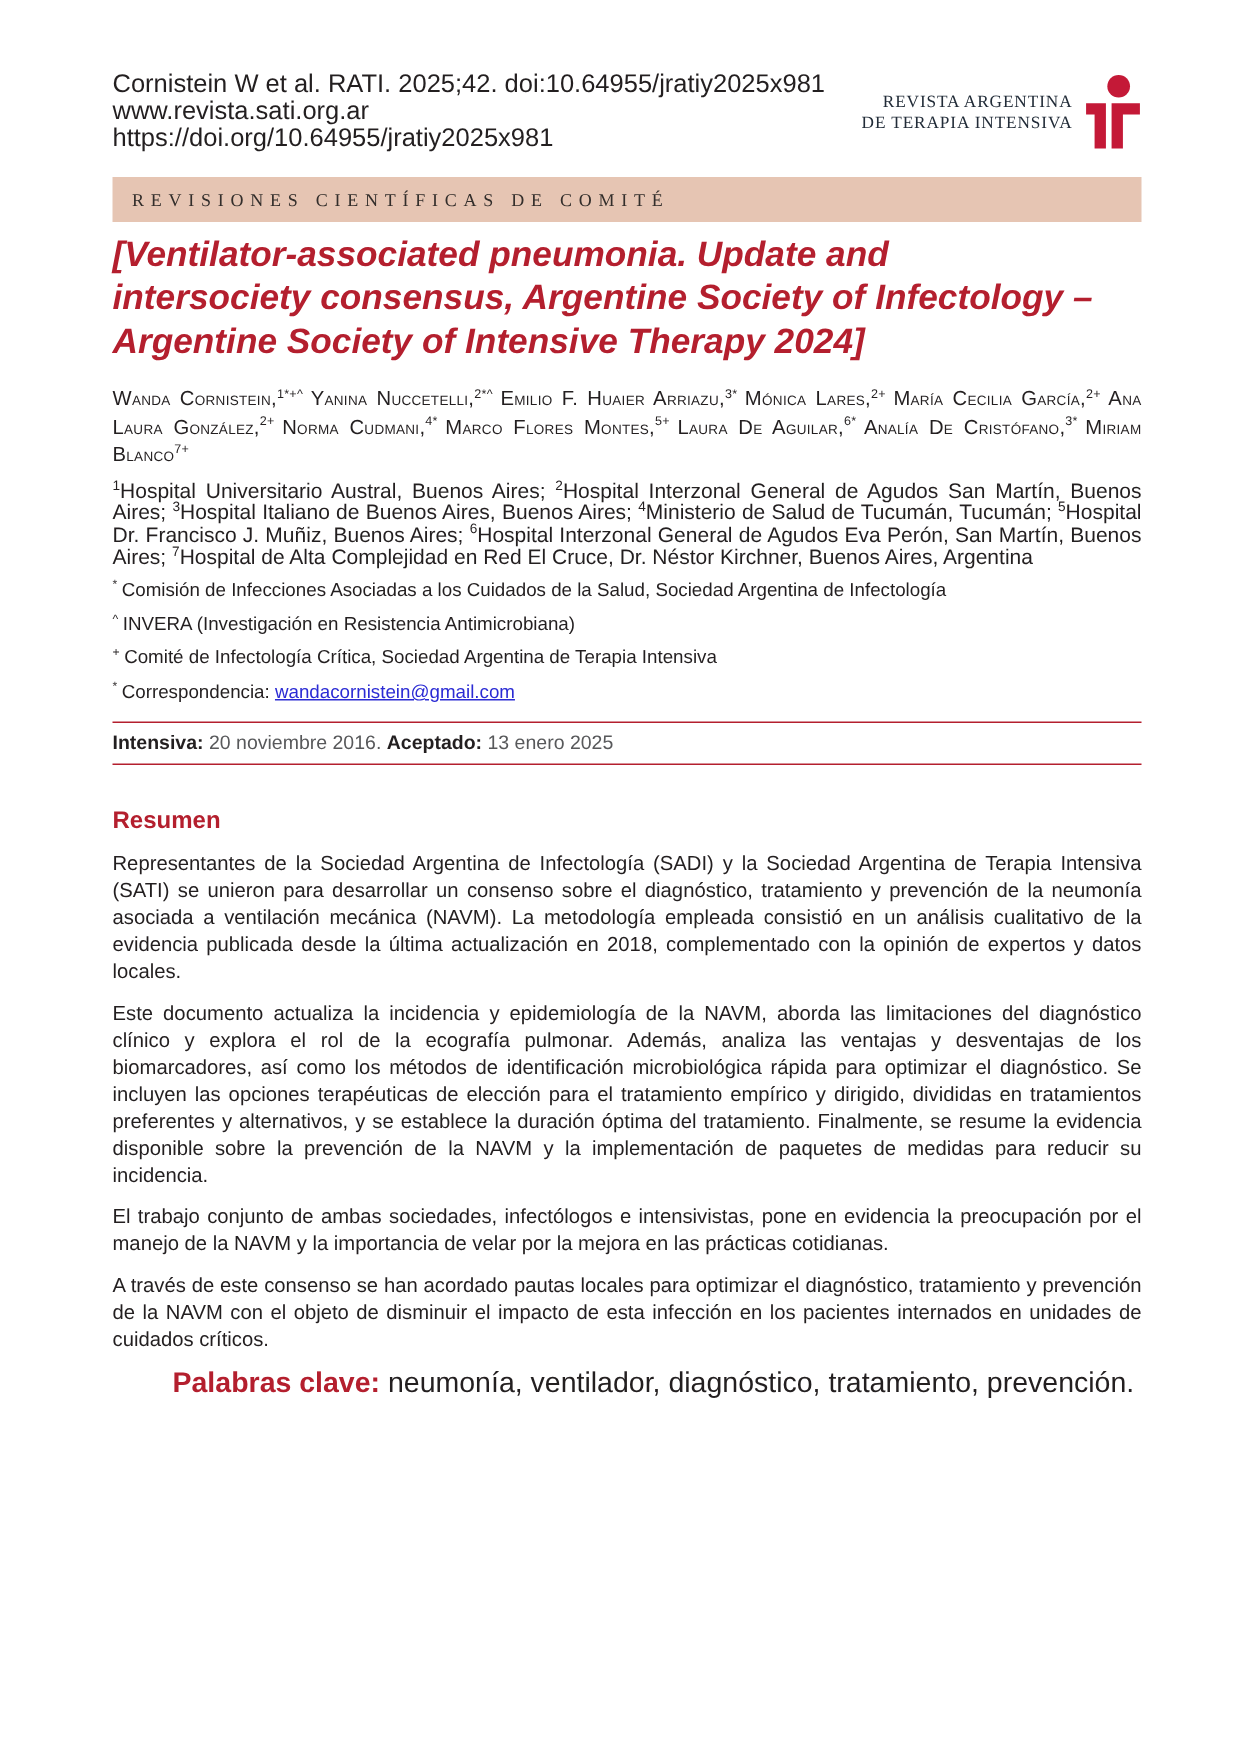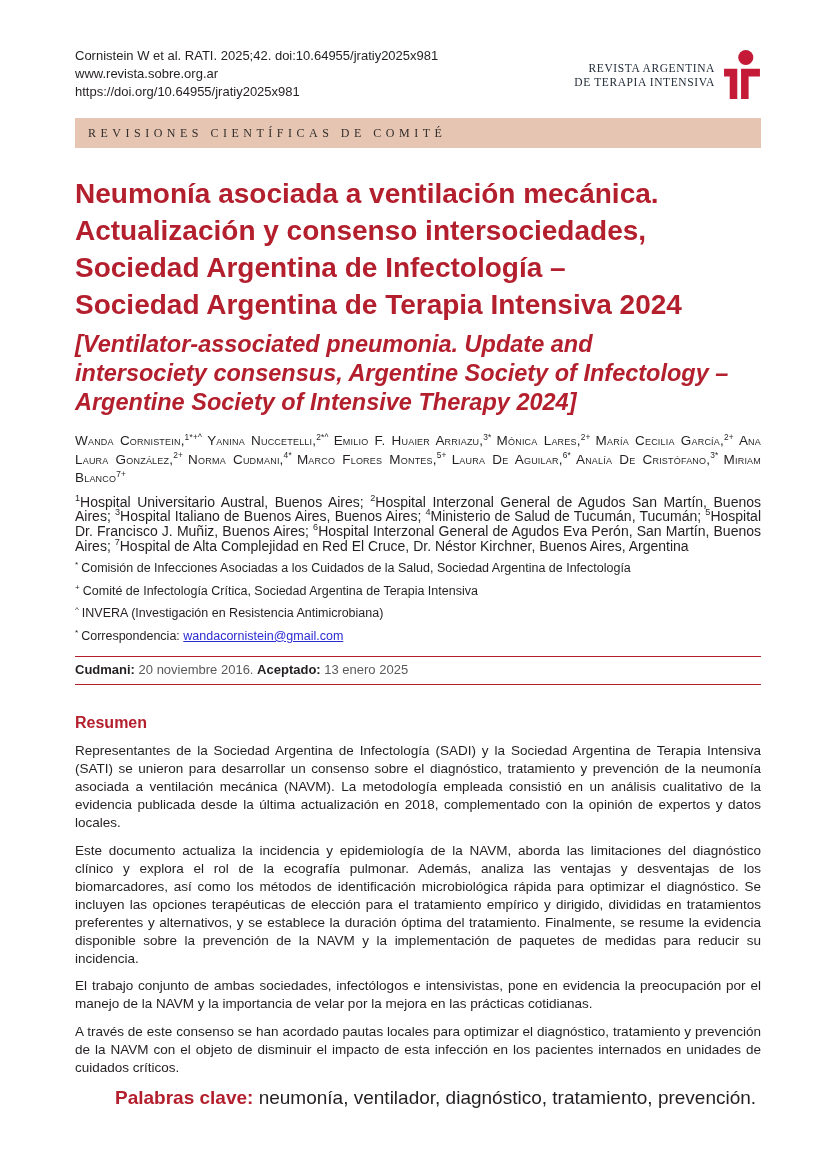--- a/index.html
+++ b/index.html
@@ -10,21 +10,21 @@
     height: 1162px;
     background: #ffffff;
     overflow: hidden;
     font-family: "Liberation Sans", sans-serif;
     color: #231f20;
     padding: 47px 71px 0 75px;
   }
 
   
   .header { display: flex; justify-content: space-between; align-items: flex-start; }
-  .cite-block { font-size: 13px; line-height: 18px; color: #231f20; }
+  .cite-block { font-size: 17px; line-height: 18px; color: #231f20; }
   .logo { display: flex; align-items: center; margin-top: 2px; }
   .logo-text {
     font-family: "Liberation Serif", serif;
     font-size: 11.5px; line-height: 14px; letter-spacing: 0.6px;
     color: #222c38; text-align: right; white-space: pre;
   }
   .logo-icon { margin-left: 8px; width: 38px; height: 51px; }
 
   
   .banner {
@@ -94,69 +94,65 @@
   .keywords .kw-label { color: #b41f2e; font-weight: bold; }
 </style>
 </head>
 <body>
 
 <div class="page">
 
   <div class="header">
     <div class="cite-block">
       <div>Cornistein W et al. RATI. 2025;42. doi:10.64955/jratiy2025x981</div>
-      <div>www.revista.sobre.org.ar</div>
+      <div>www.revista.sati.org.ar</div>
       <div>https://doi.org/10.64955/jratiy2025x981</div>
     </div>
     <div class="logo">
       <div class="logo-text">REVISTA ARGENTINA
 DE TERAPIA INTENSIVA</div>
       <svg class="logo-icon" viewBox="0 0 40 54" xmlns="http://www.w3.org/2000/svg">
         <circle cx="24" cy="9" r="8" fill="#c41937"></circle>
         <path d="M1,21 H15 V53 H7 V29 H1 Z" fill="#c41937"></path>
         <path d="M19,21 H39 V29 H27 V53 H19 Z" fill="#c41937"></path>
       </svg>
     </div>
   </div>
 
   <div class="banner">REVISIONES CIENTÍFICAS DE COMITÉ</div>
 
-  <h1 class="title-es">Neumonía asociada a ventilación mecánica.
-Actualización y consenso intersociedades,
-Sociedad Argentina de Infectología –
-Sociedad Argentina de Terapia Intensiva 2024</h1>
   <h2 class="title-en">[Ventilator-associated pneumonia. Update and
 intersociety consensus, Argentine Society of Infectology –
 Argentine Society of Intensive Therapy 2024]</h2>
 
   <div class="authors">
     <span>Wanda Cornistein,</span><sup>1*+^</sup><span>Yanina Nuccetelli,</span><sup>2*^</sup><span>Emilio F. Huaier Arriazu,</span><sup>3*</sup><span>Mónica Lares,</span><sup>2+</sup><span>María Cecilia García,</span><sup>2+</sup><span>Ana Laura González,</span><sup>2+</sup><span>Norma Cudmani,</span><sup>4*</sup><span>Marco Flores Montes,</span><sup>5+</sup><span>Laura De Aguilar,</span><sup>6*</sup><span>Analía De Cristófano,</span><sup>3*</sup><span>Miriam Blanco</span><sup>7+</sup>
   </div>
 
   <div class="affiliations">
     <sup>1</sup><span>Hospital Universitario Austral, Buenos Aires; </span><sup>2</sup><span>Hospital Interzonal General de Agudos San Martín, Buenos Aires; </span><sup>3</sup><span>Hospital Italiano de Buenos Aires, Buenos Aires; </span><sup>4</sup><span>Ministerio de Salud de Tucumán, Tucumán; </span><sup>5</sup><span>Hospital Dr. Francisco J. Muñiz, Buenos Aires; </span><sup>6</sup><span>Hospital Interzonal General de Agudos Eva Perón, San Martín, Buenos Aires; </span><sup>7</sup><span>Hospital de Alta Complejidad en Red El Cruce, Dr. Néstor Kirchner, Buenos Aires, Argentina</span>
   </div>
 
   <div class="footnotes">
     <div class="footnote">
       <sup>*</sup><span>Comisión de Infecciones Asociadas a los Cuidados de la Salud, Sociedad Argentina de Infectología</span>
     </div>
     <div class="footnote">
-      <sup>+</sup><span>Comité de Infectología Crítica, Sociedad Argentina de Terapia Intensiva</span>
+      <sup>^</sup><span>INVERA (Investigación en Resistencia Antimicrobiana)</span>
     </div>
     <div class="footnote">
-      <sup>^</sup><span>INVERA (Investigación en Resistencia Antimicrobiana)</span>
+      <sup>+</sup><span>Comité de Infectología Crítica, Sociedad Argentina de Terapia Intensiva</span>
     </div>
     <div class="footnote">
       <sup>*</sup><span>Correspondencia: </span><a>wandacornistein@gmail.com</a>
     </div>
   </div>
 
   <div class="received">
-    <span class="lbl">Cudmani:</span><span class="val"> 20 noviembre 2016. </span><span class="lbl">Aceptado:</span><span class="val"> 13 enero 2025</span>
+    <span class="lbl">Intensiva:</span><span class="val"> 20 noviembre 2016. </span><span class="lbl">Aceptado:</span><span class="val"> 13 enero 2025</span>
   </div>
 
   <div class="abstract-heading">Resumen</div>
 
   <p class="para">Representantes de la Sociedad Argentina de Infectología (SADI) y la Sociedad Argentina de Terapia Intensiva (SATI) se unieron para desarrollar un consenso sobre el diagnóstico, tratamiento y prevención de la neumonía asociada a ventilación mecánica (NAVM). La metodología empleada consistió en un análisis cualitativo de la evidencia publicada desde la última actualización en 2018, complementado con la opinión de expertos y datos locales.</p>
   <p class="para">Este documento actualiza la incidencia y epidemiología de la NAVM, aborda las limitaciones del diagnóstico clínico y explora el rol de la ecografía pulmonar. Además, analiza las ventajas y desventajas de los biomarcadores, así como los métodos de identificación microbiológica rápida para optimizar el diagnóstico. Se incluyen las opciones terapéuticas de elección para el tratamiento empírico y dirigido, divididas en tratamientos preferentes y alternativos, y se establece la duración óptima del tratamiento. Finalmente, se resume la evidencia disponible sobre la prevención de la NAVM y la implementación de paquetes de medidas para reducir su incidencia.</p>
   <p class="para">El trabajo conjunto de ambas sociedades, infectólogos e intensivistas, pone en evidencia la preocupación por el manejo de la NAVM y la importancia de velar por la mejora en las prácticas cotidianas.</p>
   <p class="para">A través de este consenso se han acordado pautas locales para optimizar el diagnóstico, tratamiento y prevención de la NAVM con el objeto de disminuir el impacto de esta infección en los pacientes internados en unidades de cuidados críticos.</p>
 
   <div class="keywords">

